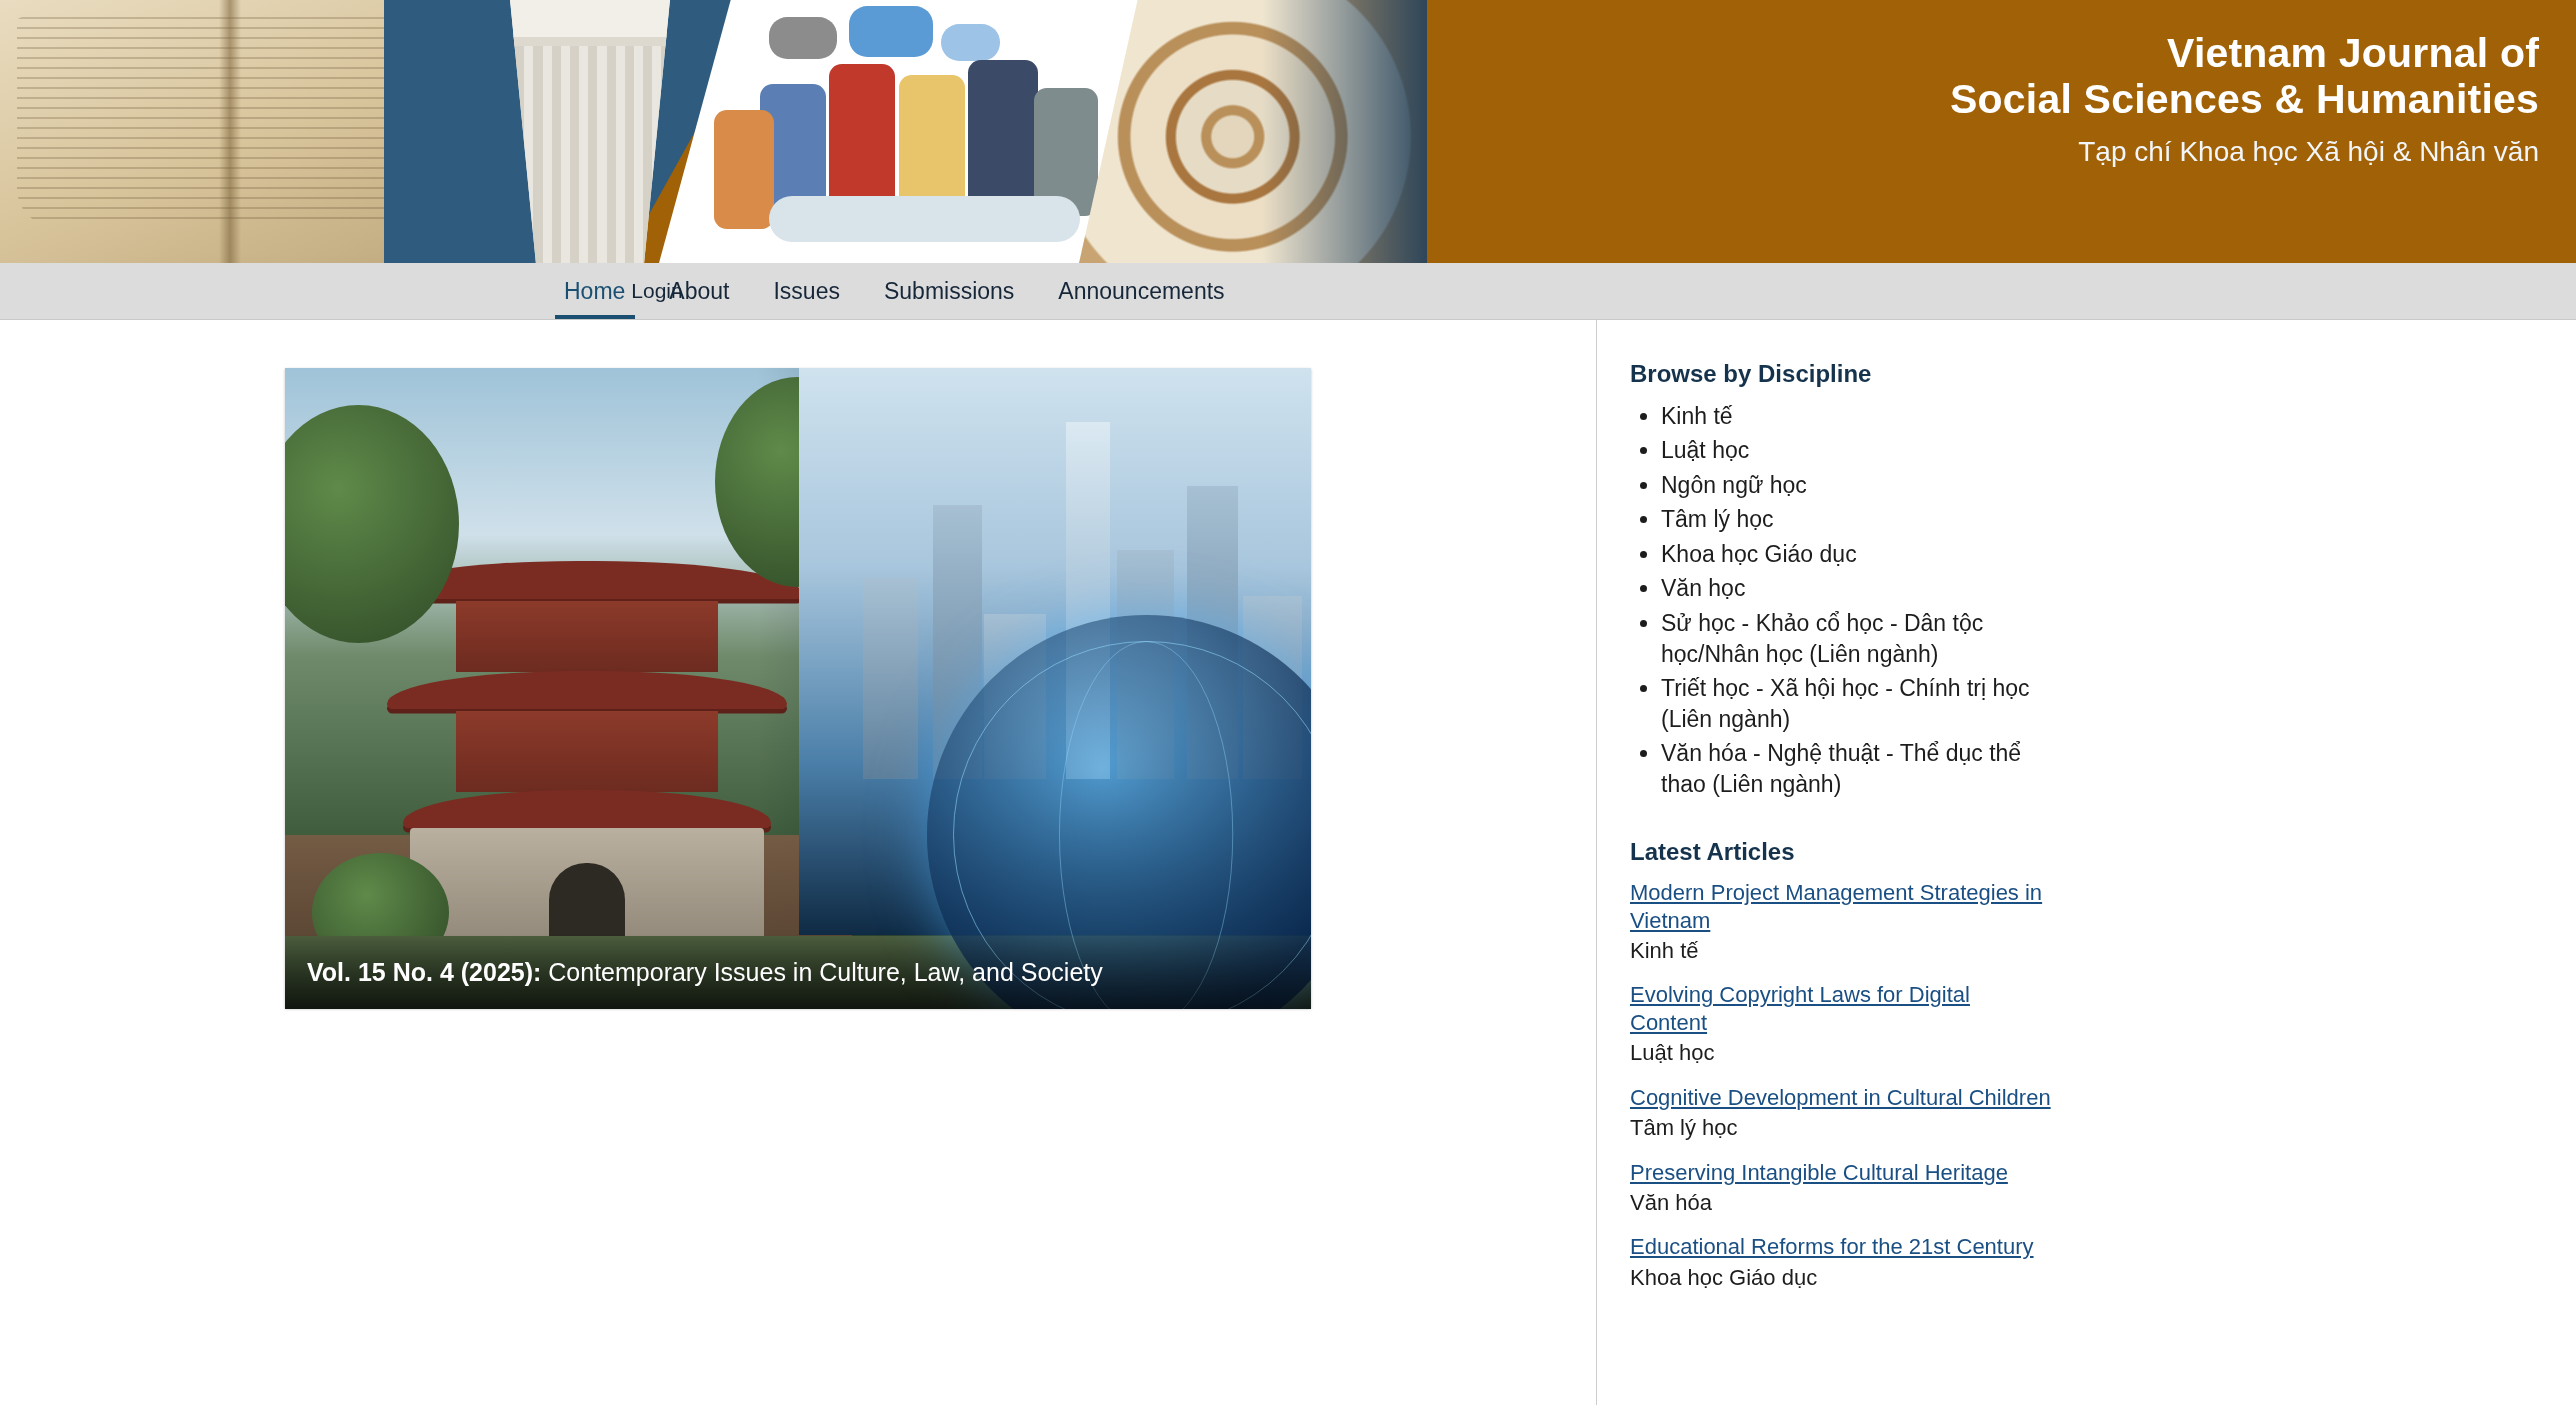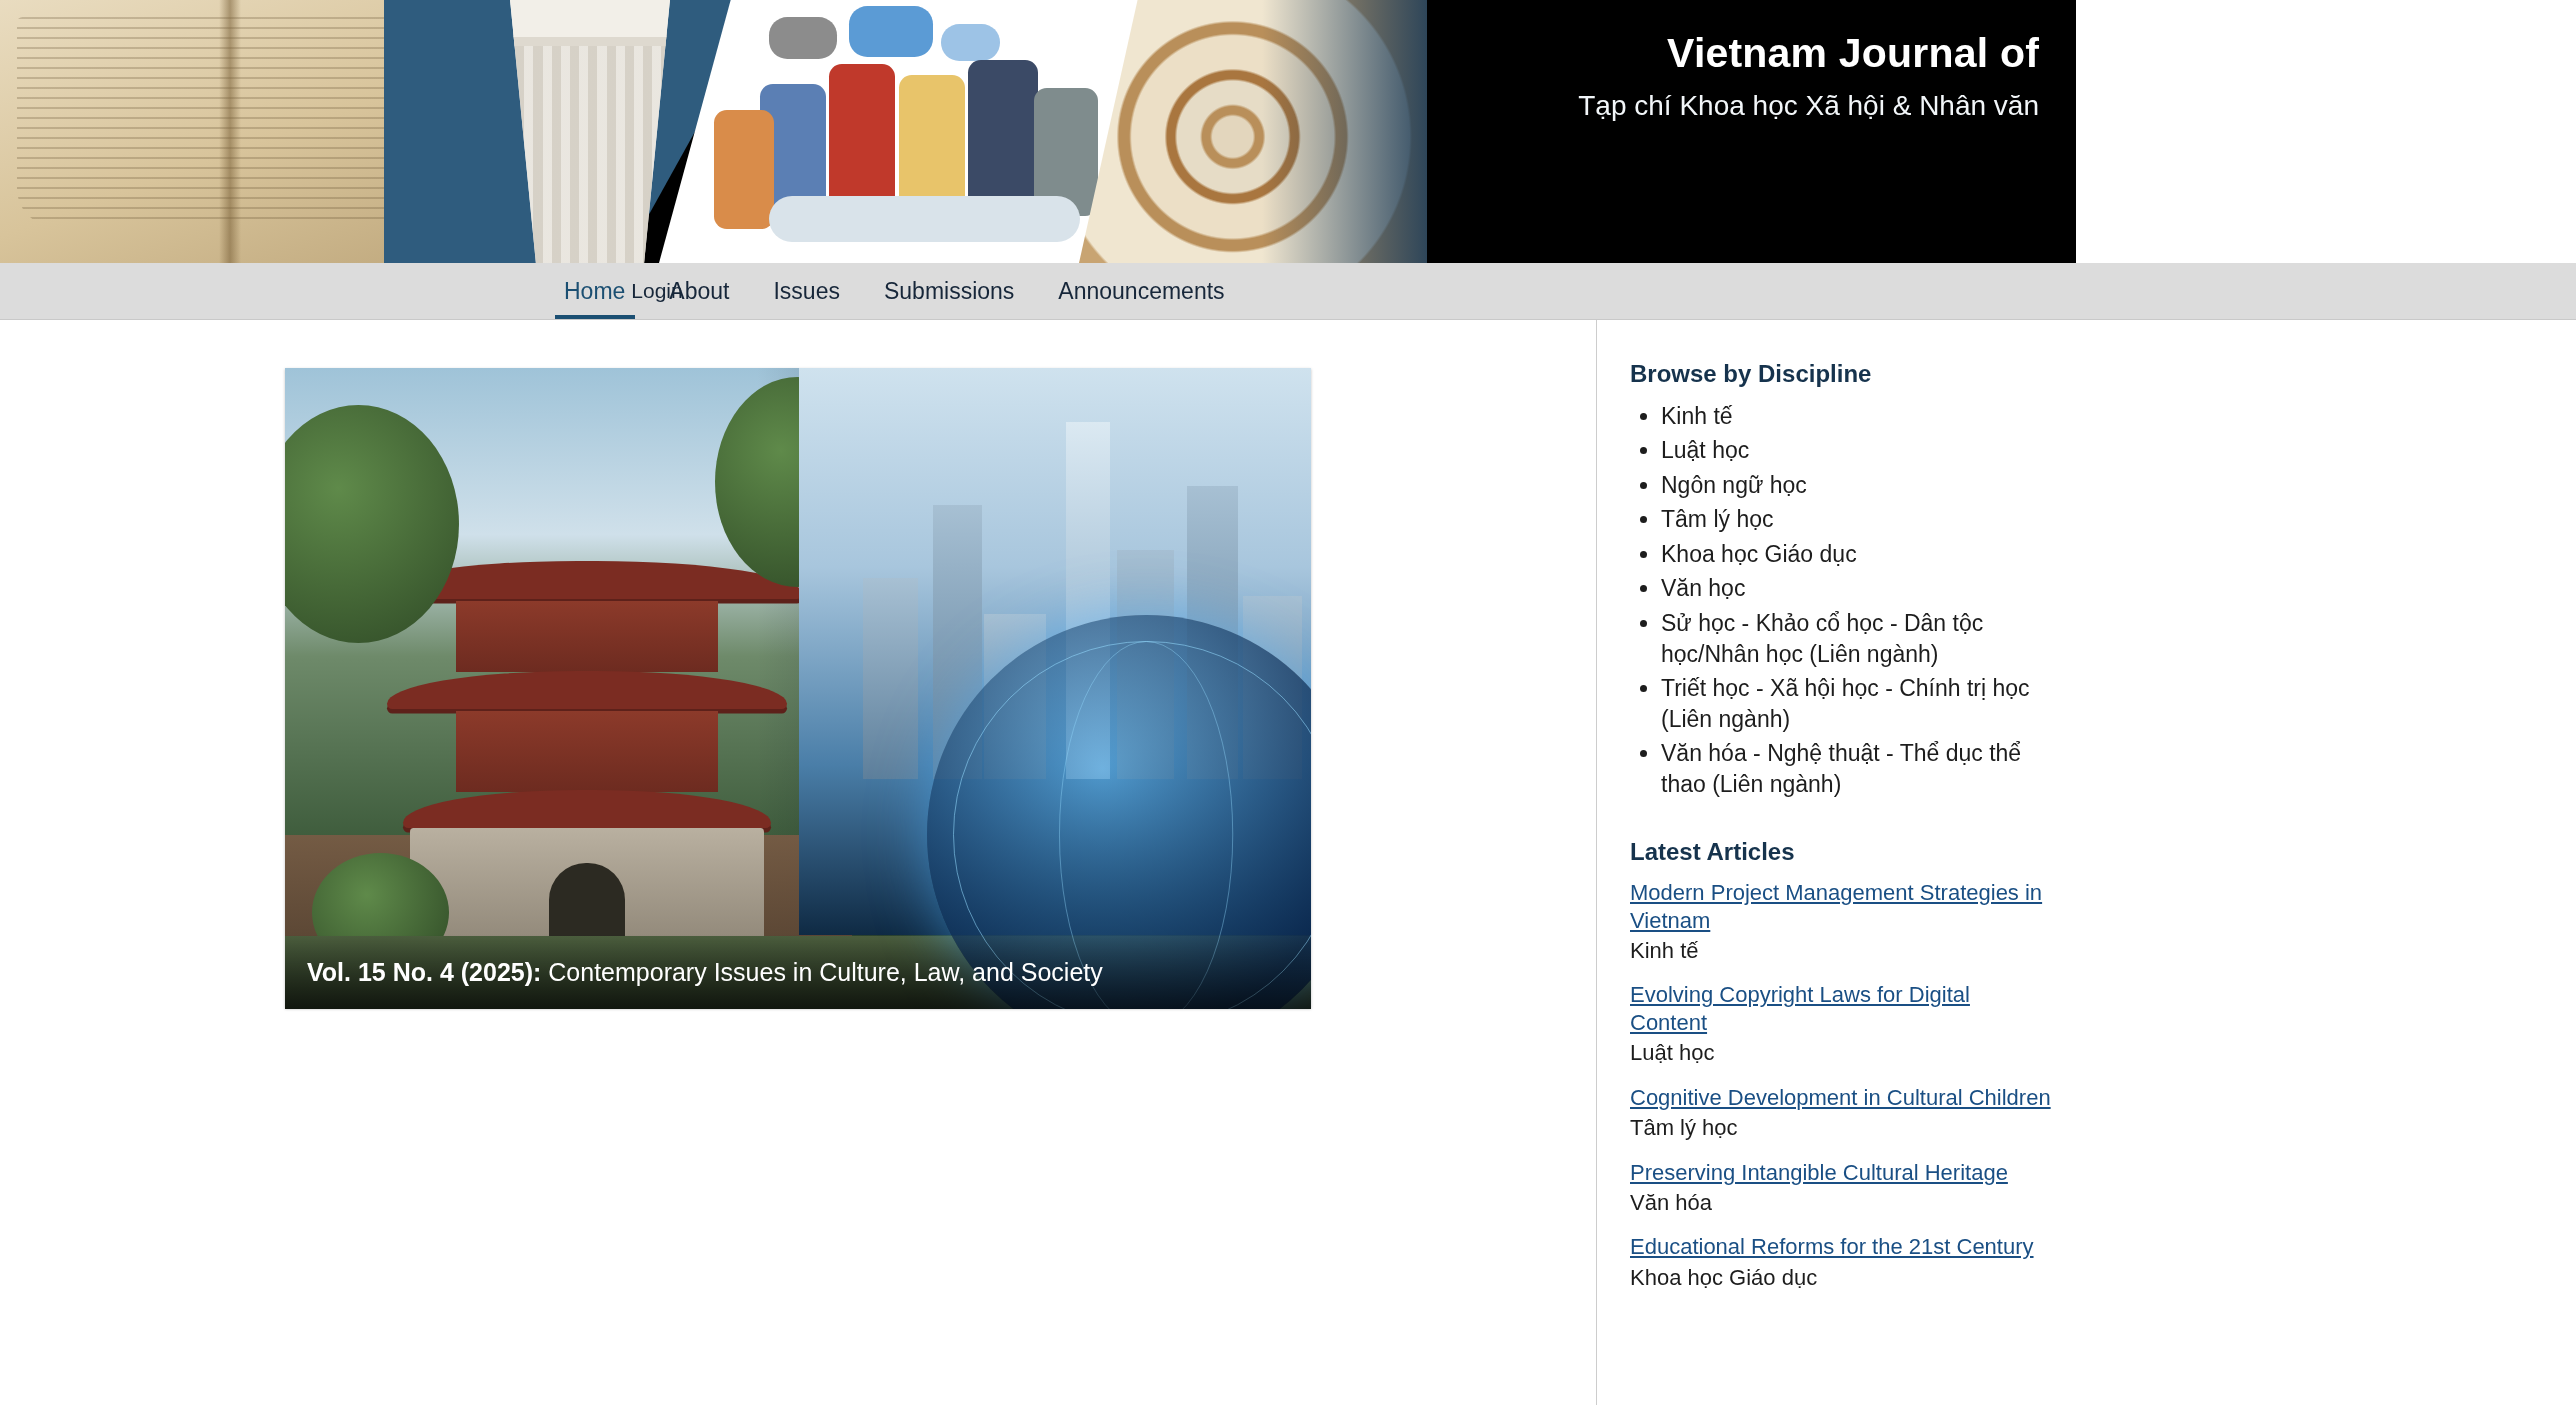--- a/index.html
+++ b/index.html
@@ -7,23 +7,23 @@
     margin: 0; padding: 0;
     width: 2576px; height: 1405px;
     background: #ffffff;
     font-family: "Liberation Sans", sans-serif;
     overflow: hidden;
   }
 
   
   .header {
     position: relative;
-    width: 2076px;
+    width: 2576px;
     height: 263px;
-    background: #000000;
+    background: #a16207;
     overflow: hidden;
   }
   .header-art {
     position: absolute;
     left: 0; top: 0;
     width: 1427px; height: 263px;
     overflow: hidden;
   }
   
   .art-book {
@@ -302,20 +302,21 @@
       <div class="p-fig" style="left:55px;top:110px;width:60px;height:119px;background:#d98c4a;"></div>
       <div class="p-fig" style="left:375px;top:88px;width:64px;height:128px;background:#7f8c8d;"></div>
       <div class="p-fig" style="left:110px;top:196px;width:311px;height:46px;background:#d9e3ea;border-radius:27.4px;"></div>
     </div>
     <div class="art-mandala"></div>
     <div class="art-fade-right"></div>
   </div>
 
   <div class="header-titles">
     <div class="jt-line1">Vietnam Journal of</div>
+    <div class="jt-line2">Social Sciences &amp; Humanities</div>
     <div class="jt-sub">Tạp chí Khoa học Xã hội &amp; Nhân văn</div>
   </div>
 </div>
 
 <div class="navbar">
   <div class="nav-left">
     <div class="nav-item active">Home</div>
     <div class="nav-item">About</div>
     <div class="nav-item">Issues</div>
     <div class="nav-item">Submissions</div>

